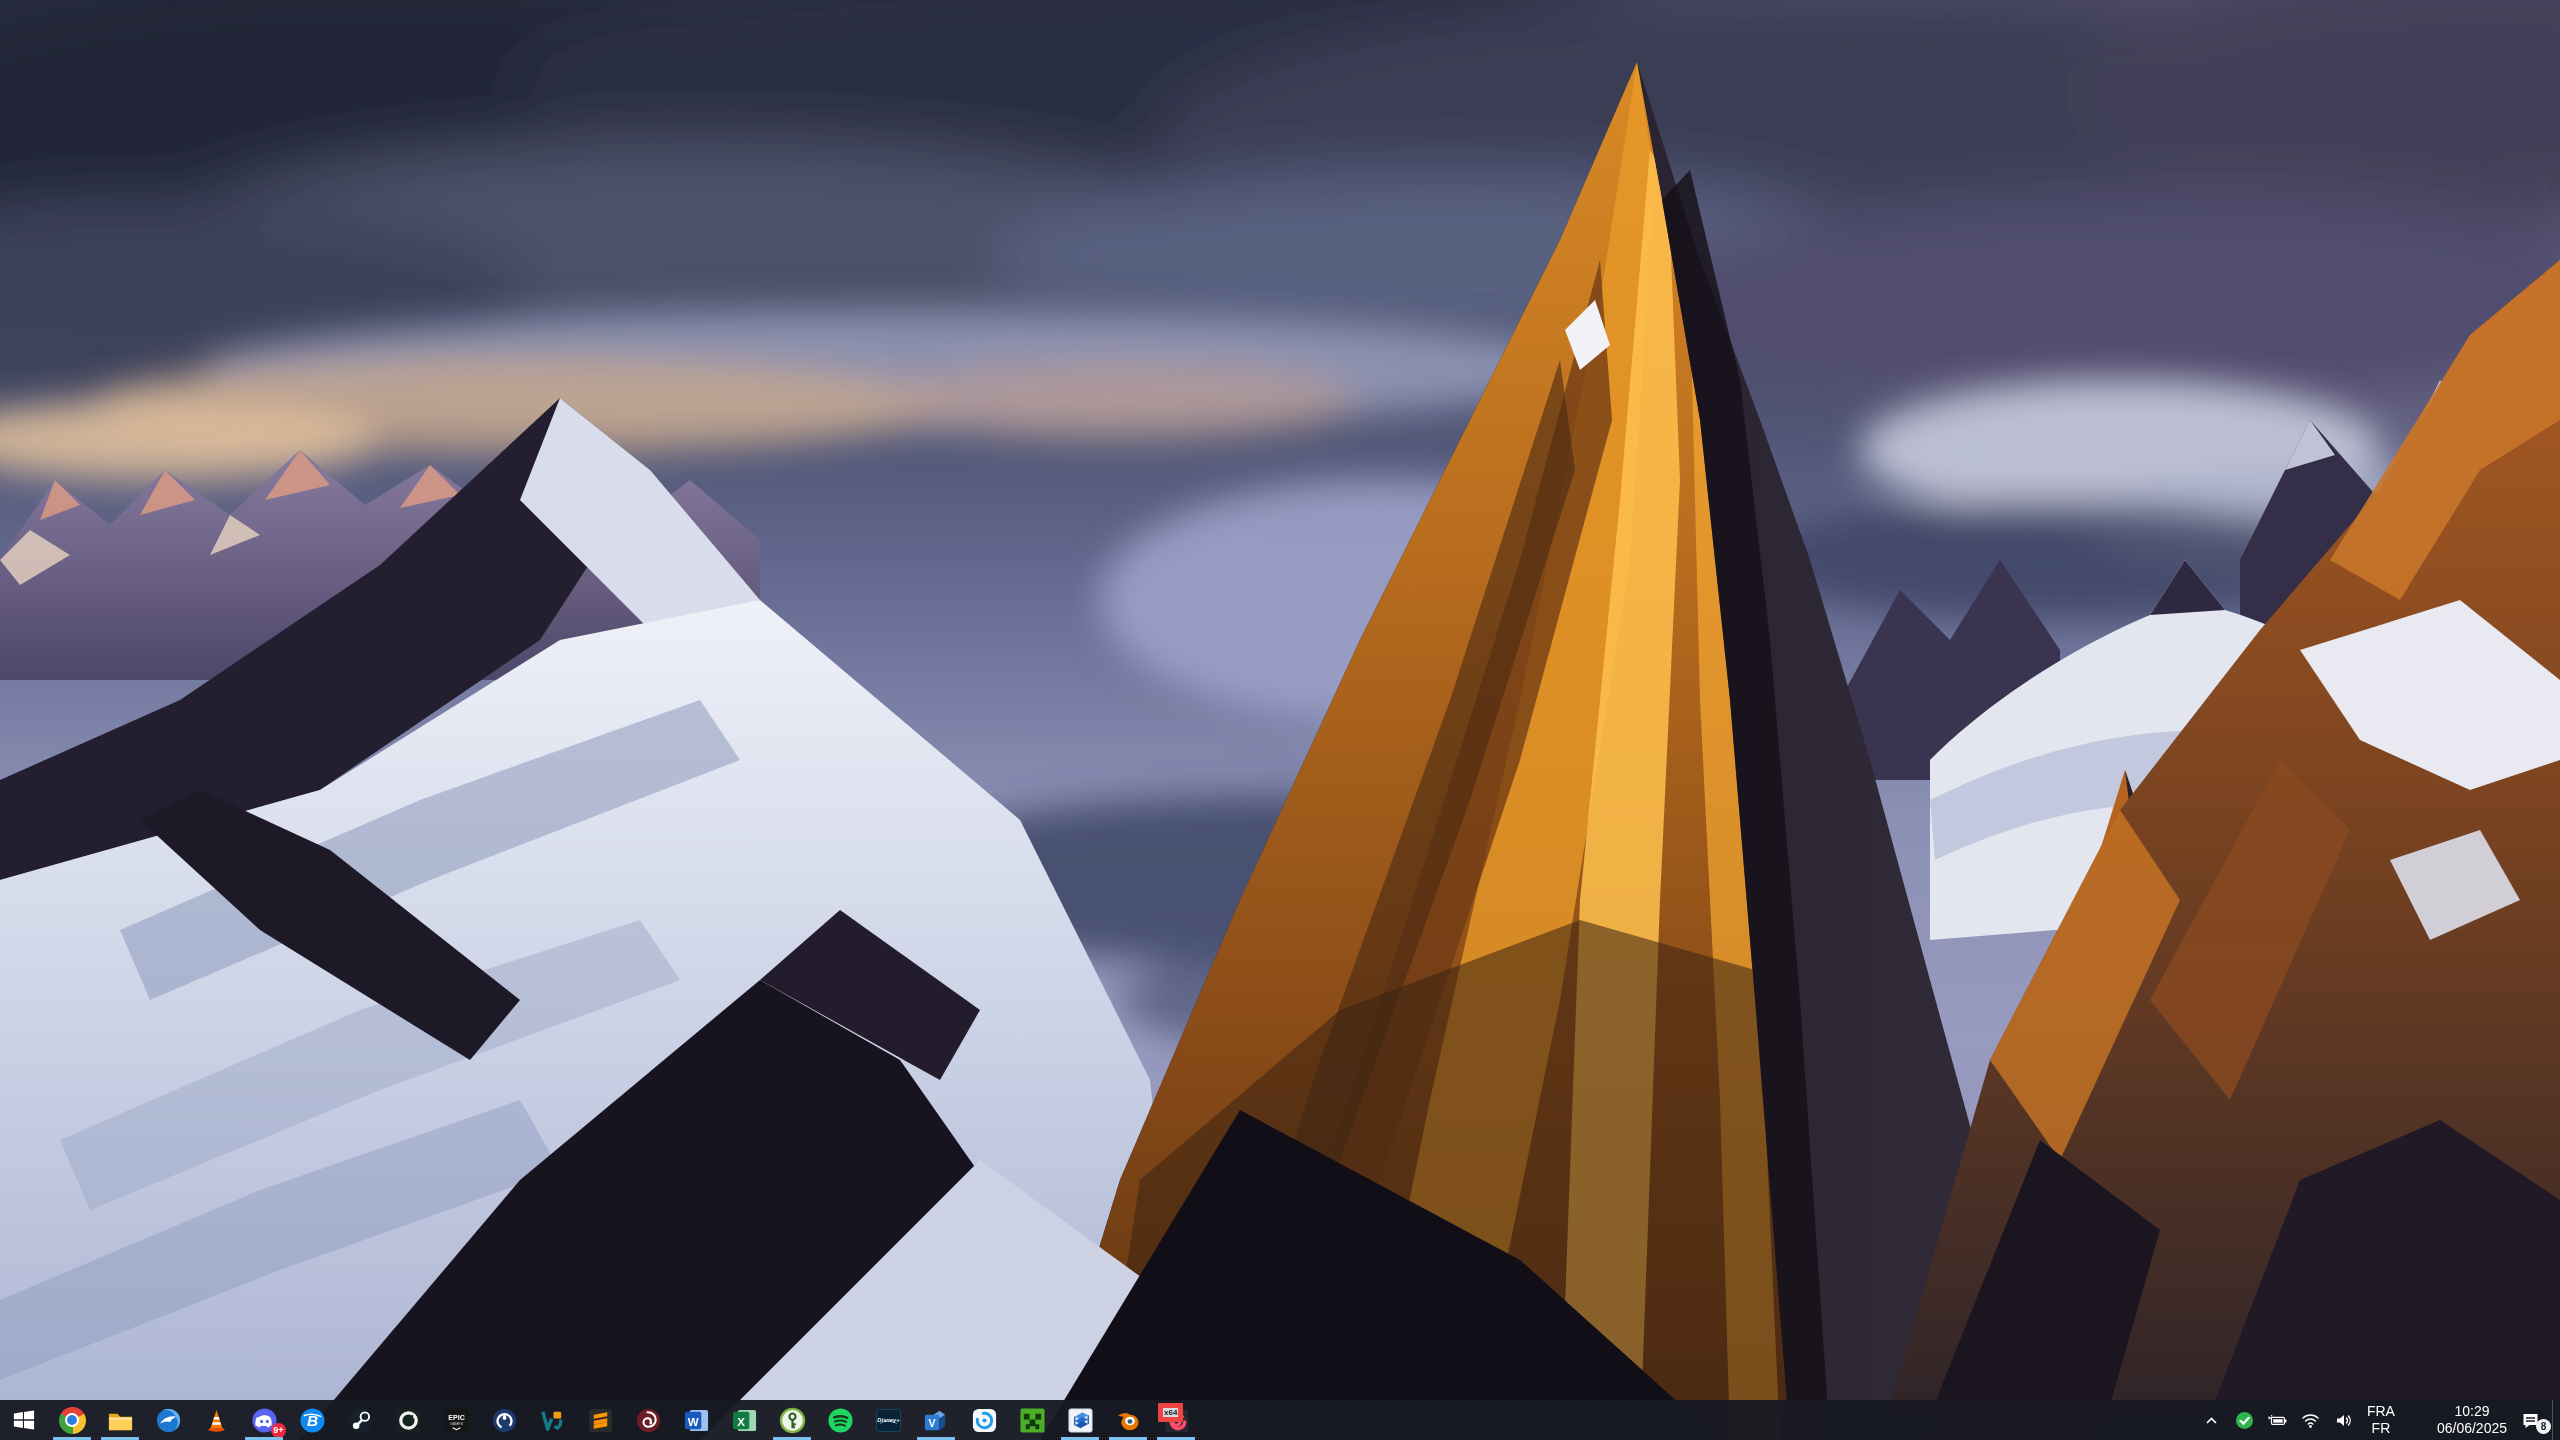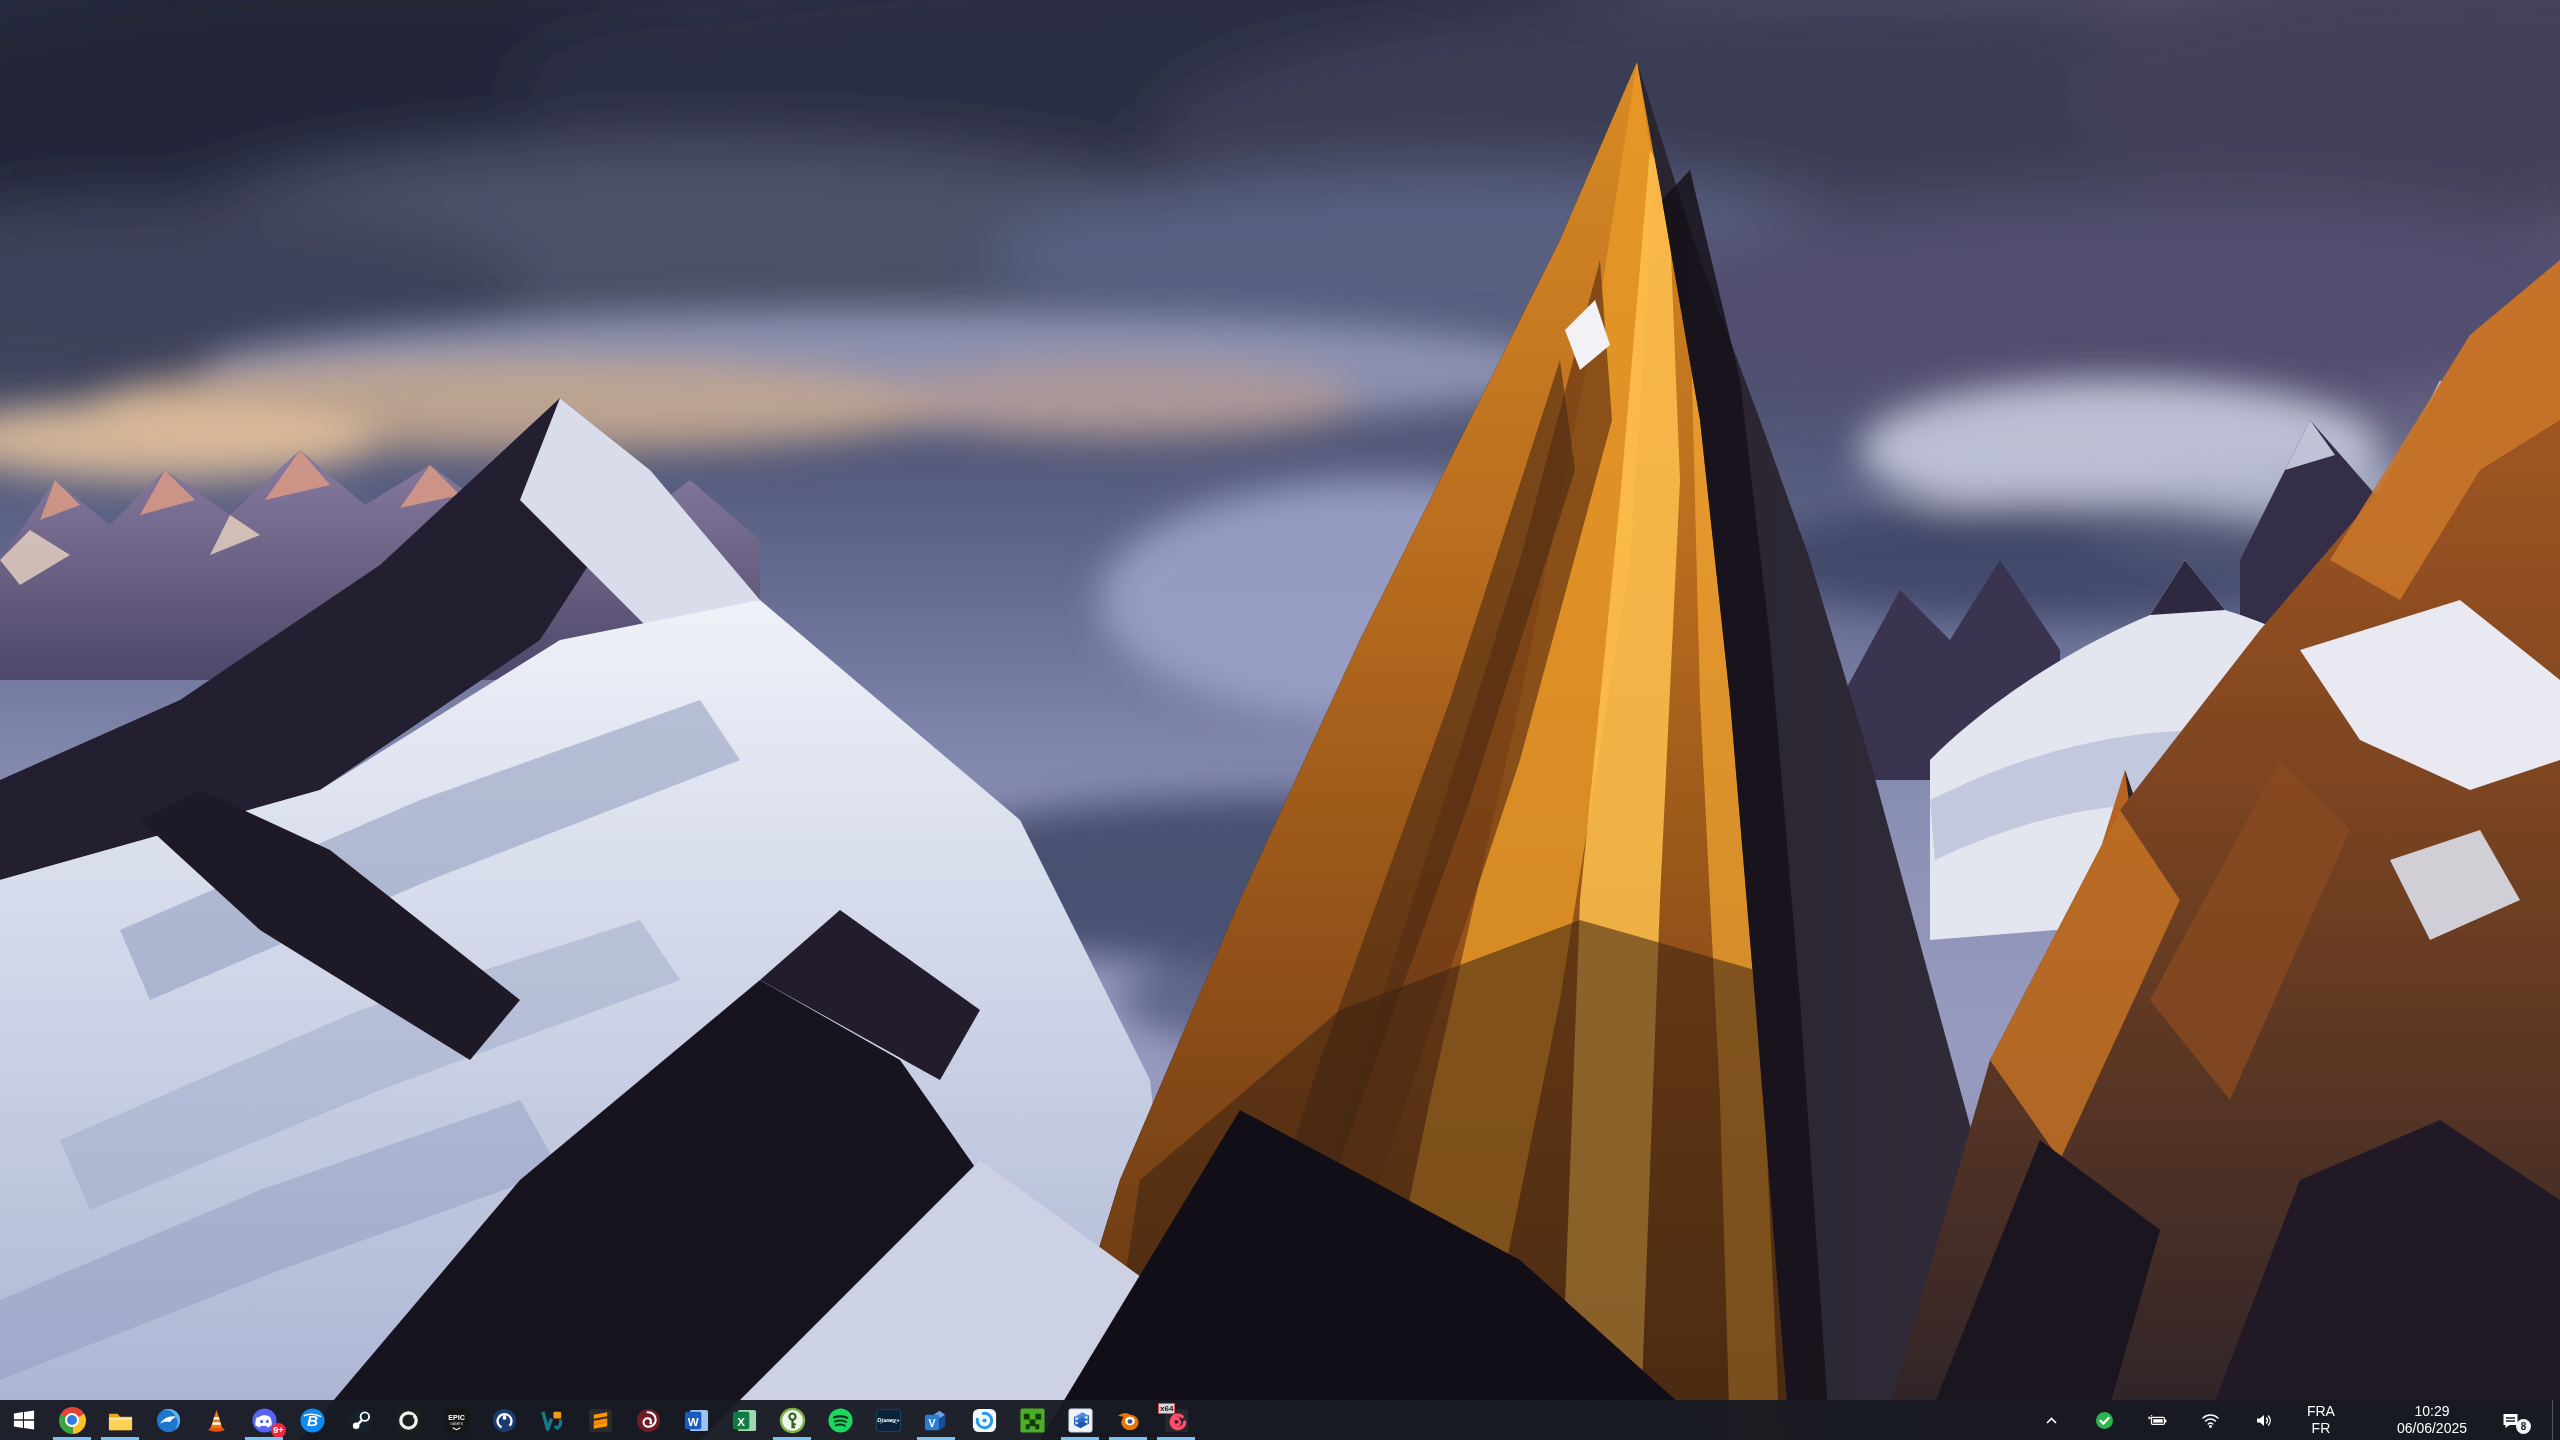--- a/index.html
+++ b/index.html
@@ -25,26 +25,26 @@
      display:flex; align-items:center; justify-content:center; }
   .chrome-ball .w { width:14px; height:14px; border-radius:50%; background:#fff;
      display:flex; align-items:center; justify-content:center; }
   .chrome-ball .b { width:10px; height:10px; border-radius:50%; background:#2f7de1; }
 
   .badge { position:absolute; right:2px; bottom:2px; min-width:15px; height:15px; border-radius:8px;
            background:#ee2a40; color:#fff; font-size:9px; font-weight:bold; line-height:15px;
            text-align:center; padding:0 2px; }
   .x64-tag { position:absolute; top:3px; left:6px; background:#d7d9dd; color:#16181d;
              font-size:8px; font-weight:bold; line-height:9px; padding:0 1px;
-             border:1px solid #ef4444; border-radius:1px; }
+             border:5px solid #ef4444; border-radius:1px; }
 
   .tb-spacer { flex:1; }
 
   
-  .tray { display:flex; align-items:flex-start; color:#fff;gap:20px; }
+  .tray { display:flex; align-items:flex-start; color:#fff; }
   .tray-btn { height:40px; display:flex; align-items:center; justify-content:center;
               padding:0 7px; position:relative; }
   .tray-btn svg { width:19px; height:19px; display:block; }
   .tray-2line { display:flex; flex-direction:column; align-items:center; justify-content:center;
                 font-size:14px; line-height:17px; }
   .clock2 { align-items:center;margin-left:28px; }
   .noti-badge { position:absolute; right:1px; bottom:6px; width:15px; height:15px; border-radius:50%;
                 background:#f2f3f6; color:#16181d; font-size:10px; font-weight:bold;
                 line-height:15px; text-align:center; }
   .show-desktop { width:8px; height:40px; border-left:1px solid rgba(255,255,255,0.25); }

